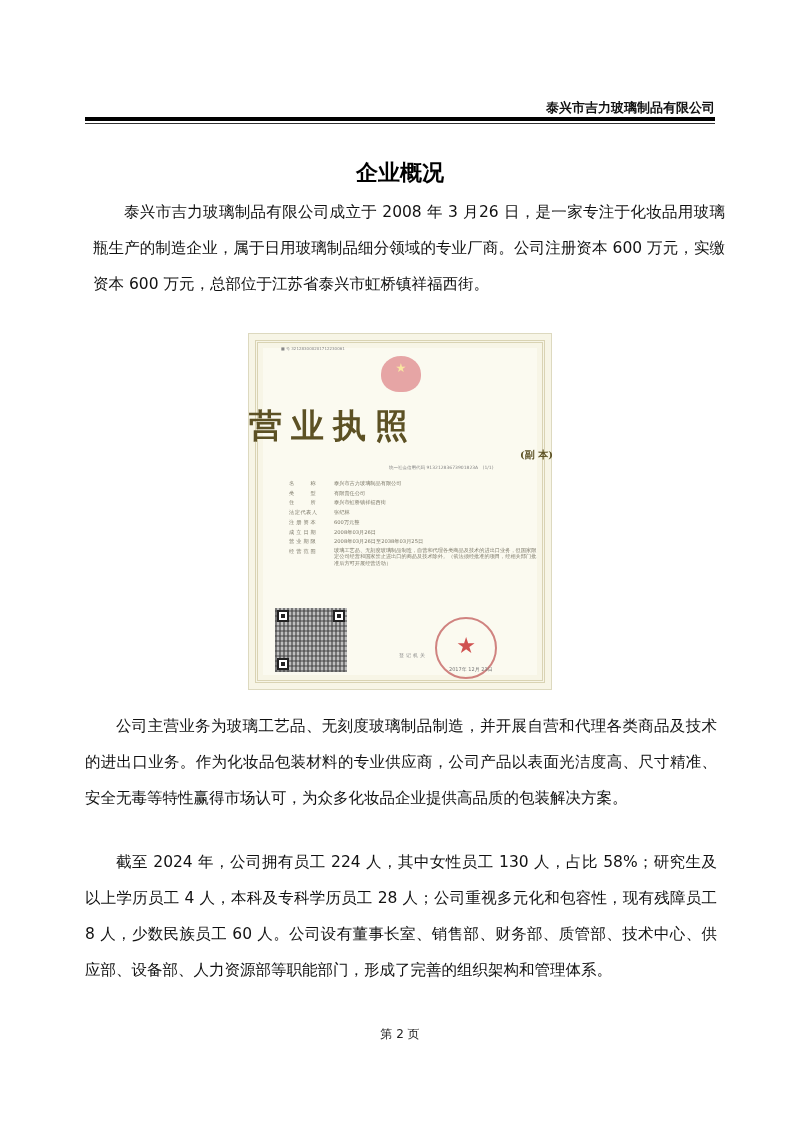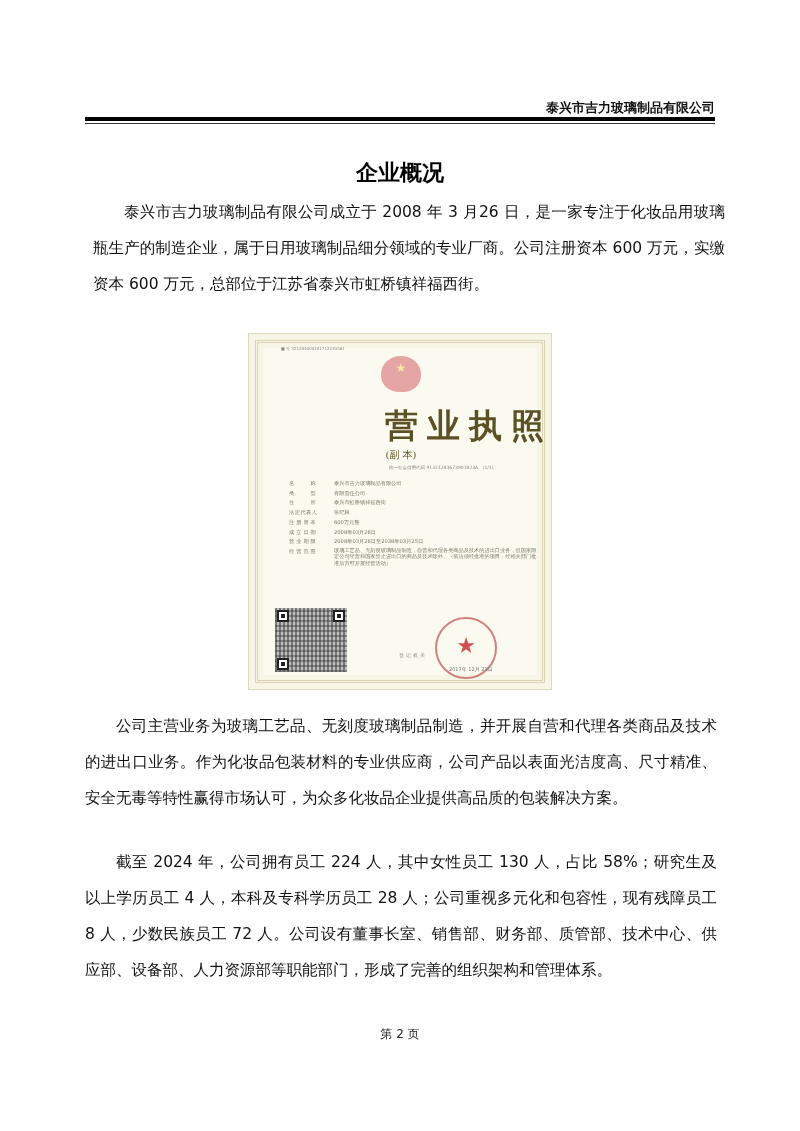--- a/index.html
+++ b/index.html
@@ -13,22 +13,22 @@
   .p1 { top:186px; }
   .p2 { top:708px; }
   .p3 { top:844px; }
   .cert { position:absolute; left:248px; top:333px; width:304px; height:357px; background:#f7f5e6;
           border:1px solid #ddd9bf; box-sizing:border-box; }
   .cert-border { position:absolute; left:6px; top:6px; right:6px; bottom:6px; border:3px double #d9d3b3; }
   .cert-inner { position:absolute; left:14px; top:14px; right:14px; bottom:14px; background:#fbfaf0; }
   .cert-serial { position:absolute; left:32px; top:12px; font-size:4px; color:#888; }
   .emblem { position:absolute; left:132px; top:22px; width:40px; height:36px; border-radius:50% 50% 45% 45%; background:#e6a5a5; }
   .emblem-star { position:absolute; left:0; width:40px; top:5px; text-align:center; color:#f8e6a0; font-size:12px; }
-  .cert-title { position:absolute; left:0; width:304px; top:70px; text-align:right; font-family:Liberation Serif, serif; font-size:33px; font-weight:bold; letter-spacing:9px; color:#5c5124; }
-  .cert-sub { position:absolute; left:0; width:304px; top:114px; text-align:center; font-family:"DejaVu Serif", serif; font-size:10px; font-weight:normal; color:#5c5124; }
+  .cert-title { position:absolute; left:0; width:304px; top:70px; text-align:left; font-family:Liberation Serif, serif; font-size:33px; font-weight:bold; letter-spacing:9px; color:#5c5124; }
+  .cert-sub { position:absolute; left:0; width:304px; top:114px; text-align:right; font-family:"DejaVu Serif", serif; font-size:10px; font-weight:bold; color:#5c5124; }
   .cert-credit { position:absolute; left:140px; top:131px; font-size:4.5px; color:#888; white-space:nowrap; }
   .cert-fields { position:absolute; left:40px; top:145px; width:250px; }
   .cert-row { display:flex; font-size:5.2px; line-height:9.7px; color:#7c7868; }
   .cert-label { width:45px; letter-spacing:2px; flex-shrink:0; }
   .cert-value { flex:1; }
   .cert-scope { line-height:6.5px; }
   .qr { position:absolute; left:26px; top:274px; width:72px; height:64px;
         background:
           repeating-linear-gradient(90deg, rgba(60,60,60,0.55) 0 2px, transparent 2px 4px),
           repeating-linear-gradient(0deg, rgba(60,60,60,0.45) 0 2px, transparent 2px 5px),
@@ -106,15 +106,15 @@
   </div>
   <div class="cert-reg">登记机关</div>
   <div class="seal">
     <div class="seal-star">★</div>
   </div>
   <div class="seal-date">2017年 12月 23日</div>
 </div>
 
 <p class="para p2" style="margin:0">公司主营业务为玻璃工艺品、无刻度玻璃制品制造，并开展自营和代理各类商品及技术的进出口业务。作为化妆品包装材料的专业供应商，公司产品以表面光洁度高、尺寸精准、安全无毒等特性赢得市场认可，为众多化妆品企业提供高品质的包装解决方案。</p>
 
-<p class="para p3" style="margin:0">截至 2024 年，公司拥有员工 224 人，其中女性员工 130 人，占比 58%；研究生及以上学历员工 4 人，本科及专科学历员工 28 人；公司重视多元化和包容性，现有残障员工8 人，少数民族员工 72 人。公司设有董事长室、销售部、财务部、质管部、技术中心、供应部、设备部、人力资源部等职能部门，形成了完善的组织架构和管理体系。</p>
+<p class="para p3" style="margin:0">截至 2024 年，公司拥有员工 224 人，其中女性员工 130 人，占比 58%；研究生及以上学历员工 4 人，本科及专科学历员工 28 人；公司重视多元化和包容性，现有残障员工8 人，少数民族员工 60 人。公司设有董事长室、销售部、财务部、质管部、技术中心、供应部、设备部、人力资源部等职能部门，形成了完善的组织架构和管理体系。</p>
 
 <div class="footer-page">第 2 页</div>
 
 </body></html>

